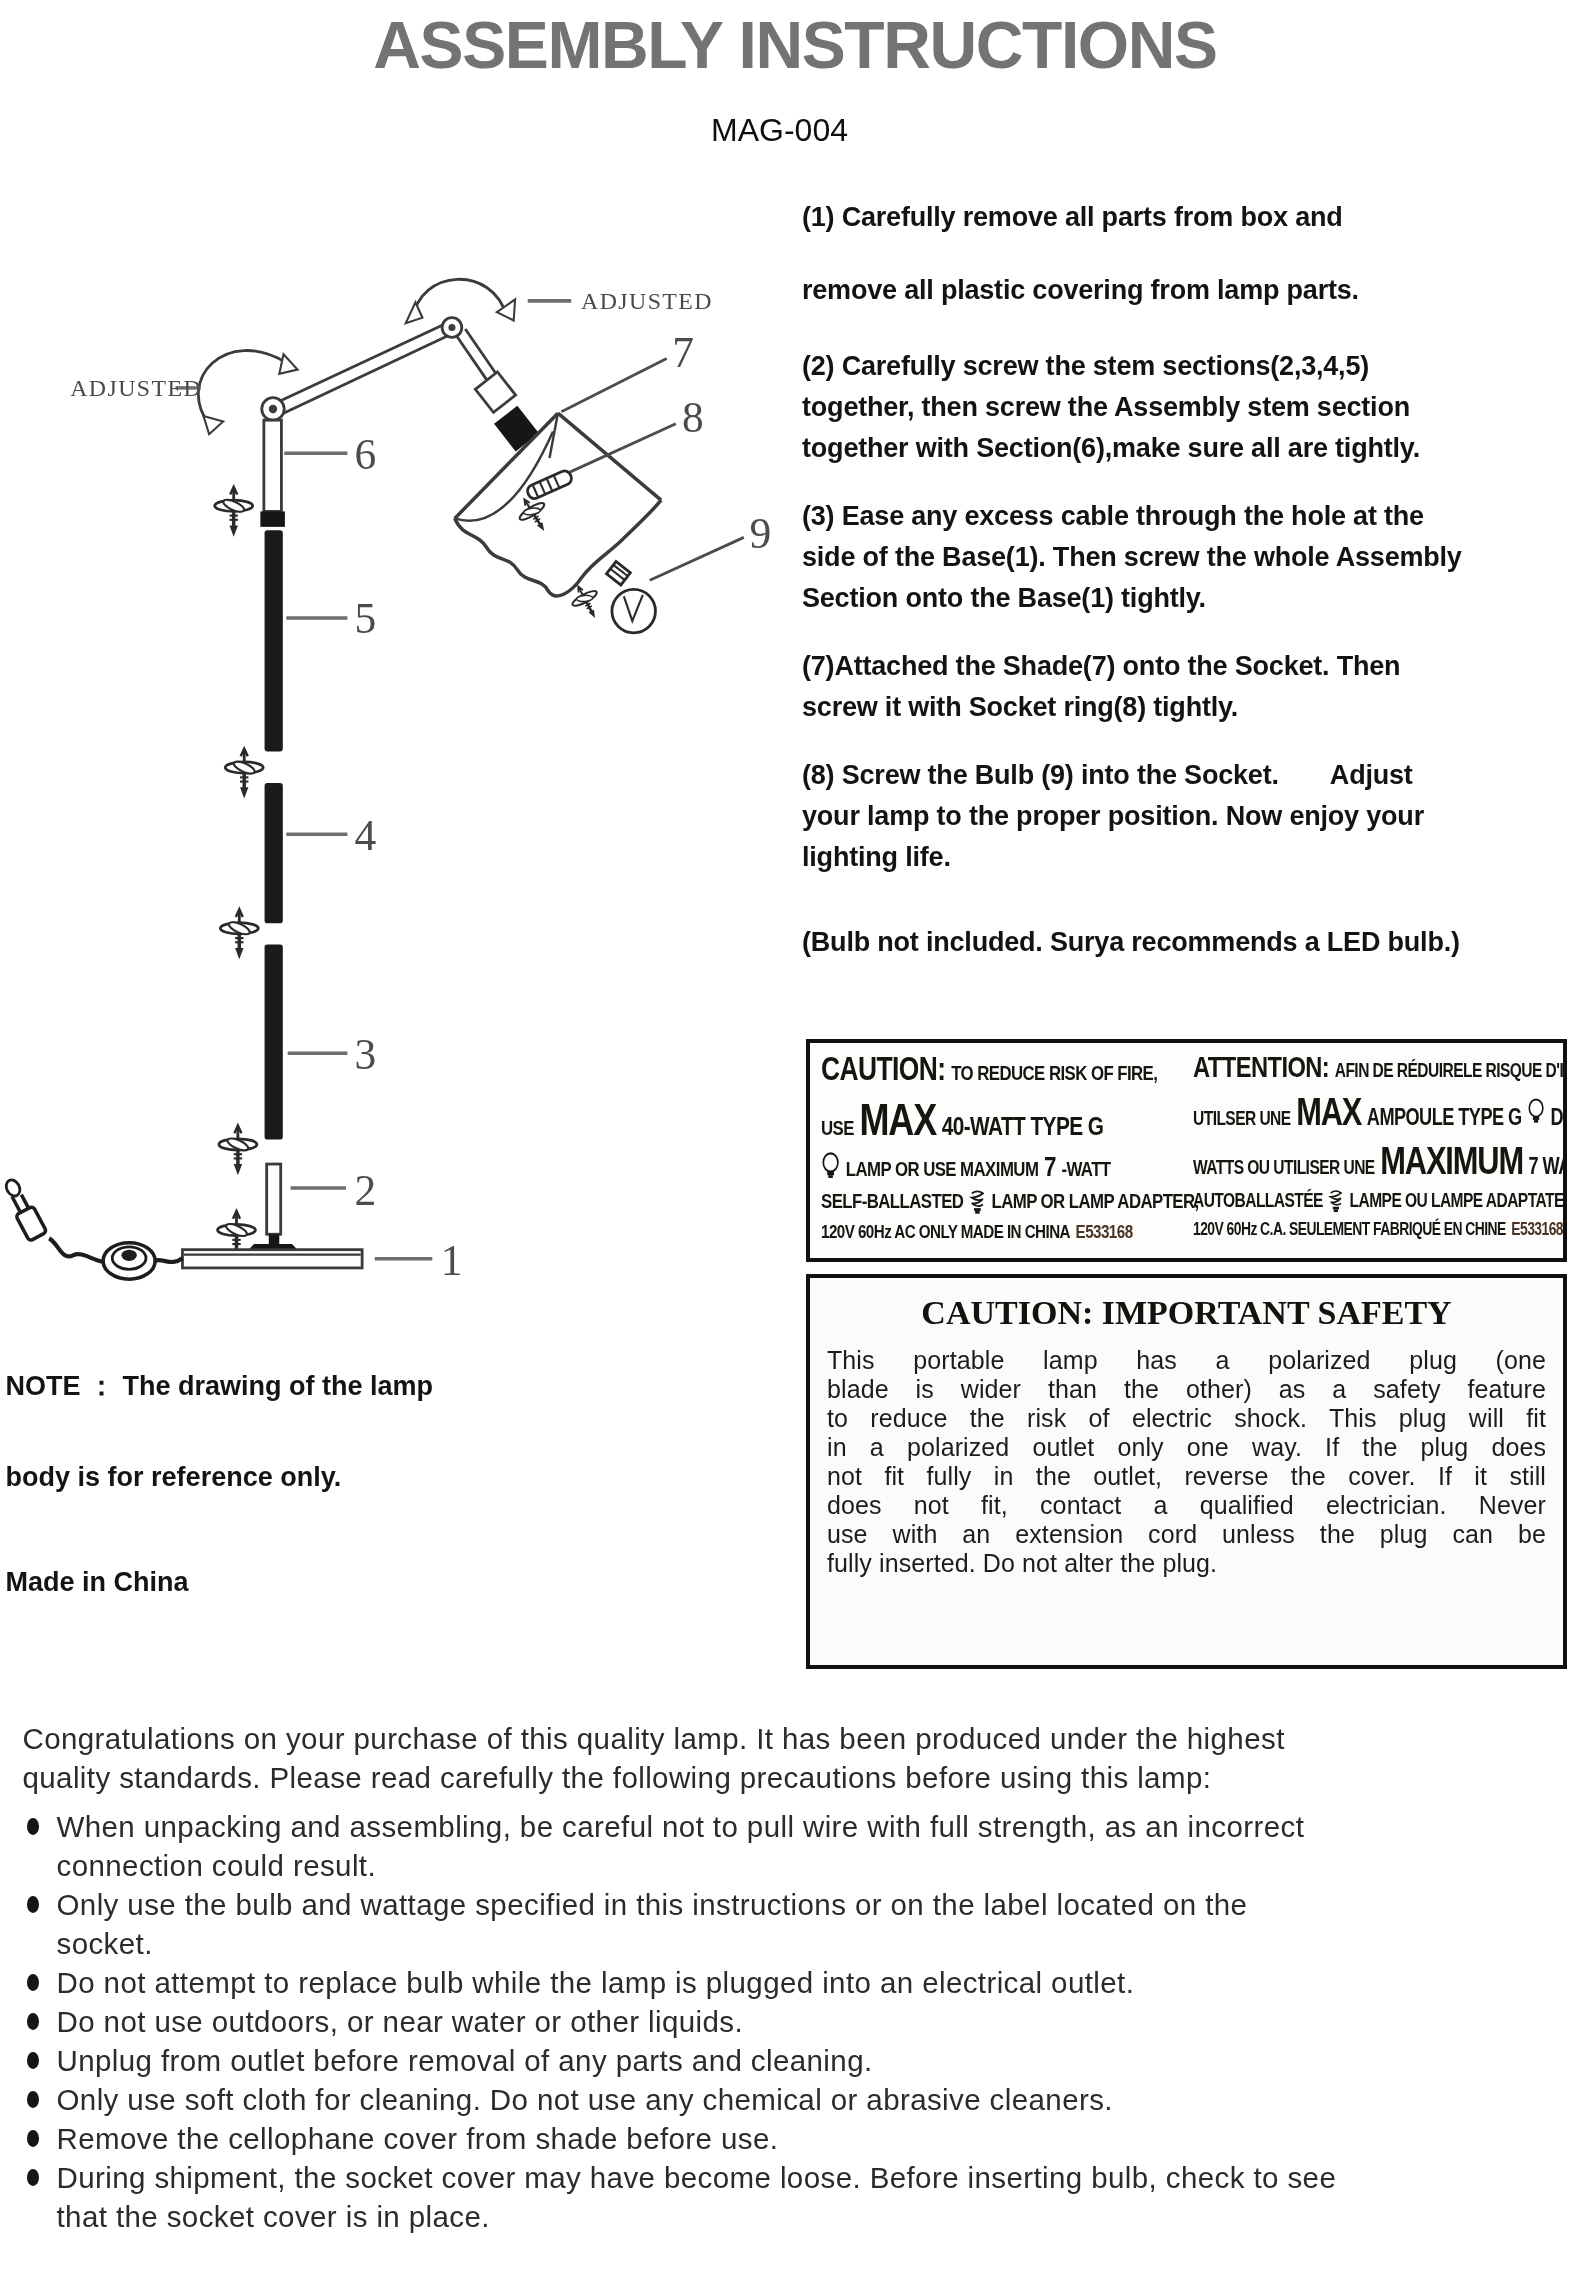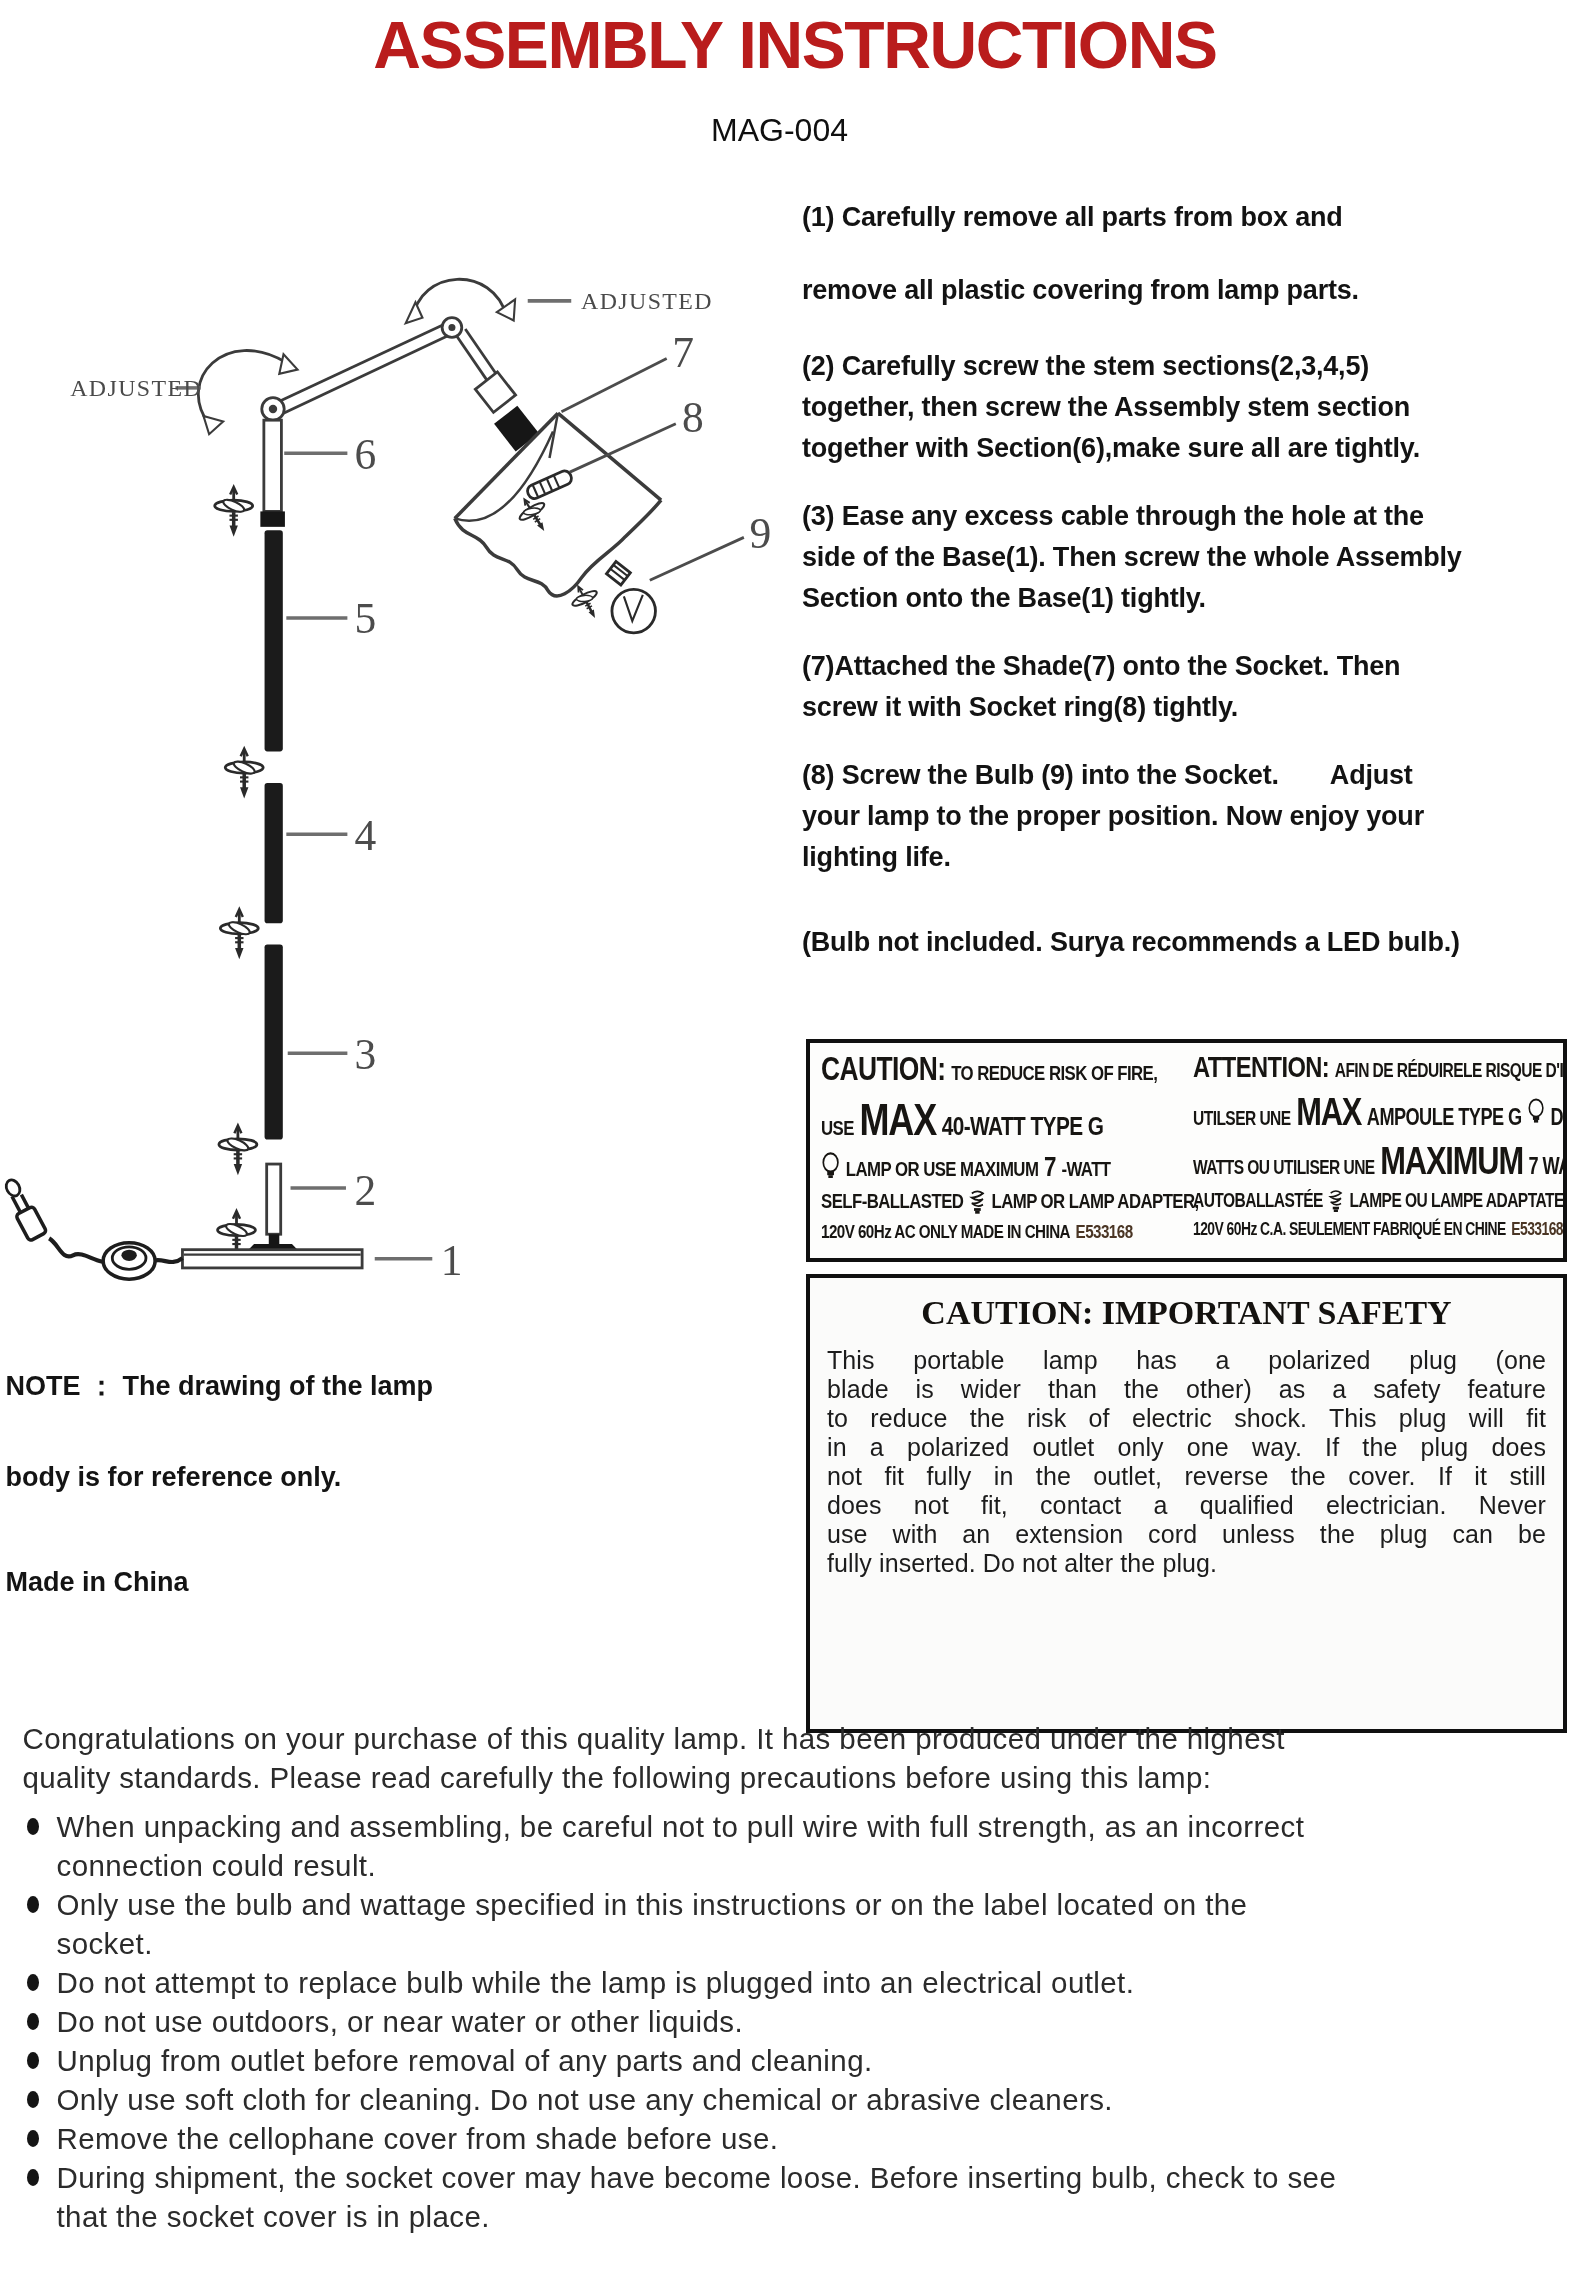--- a/index.html
+++ b/index.html
@@ -9,21 +9,21 @@
     background:#ffffff;
     font-family:"Liberation Sans", sans-serif;
     color:#151515;
     overflow:hidden;
   }
   
   .title{
     position:absolute;top:7px;left:0;width:1590px;
     text-align:center;
     font-size:66px;font-weight:bold;letter-spacing:-1.4px;
-    color:#b91c1c;
+    color:#737373;
   }
   .model{
     position:absolute;top:112px;left:0;width:1559px;
     text-align:center;
     font-size:32px;font-weight:normal;color:#0f0f0f;
   }
   
   .instructions{
     position:absolute;left:802px;top:197px;width:789px;
     font-size:27px;font-weight:bold;line-height:41px;
@@ -54,21 +54,21 @@
   .cl-fr .cl-big{font-size:30px;}
   .cl-fr .cl-med{font-size:19.7px;}
   .cl-fr .cl-huge{font-size:39px;}
   .cl-fr .cl-type{font-size:23px;}
   .cl-fr .cl-small{font-size:17.6px;}
   .cl-fr .cl-cert{font-size:17.6px;}
   .cl-row{margin-bottom:5.6px;}
   .icon-svg{flex:0 0 auto;align-self:center;}
   
   .safety-box{
-    position:absolute;left:806px;top:1274px;width:761px;height:459px;
+    position:absolute;left:806px;top:1274px;width:761px;height:395px;
     border:4.9px solid #101010;box-sizing:border-box;background:#fbfbfa;
   }
   .sb-title{
     text-align:center;font-family:"Liberation Serif", serif;
     font-weight:bold;font-size:34px;color:#14120f;
     margin:12.6px 0 0 0;line-height:44px;letter-spacing:0px;
   }
   .sb-title2{
     text-align:center;font-family:"Liberation Serif", serif;
     font-weight:bold;font-size:34px;color:#14120f;

